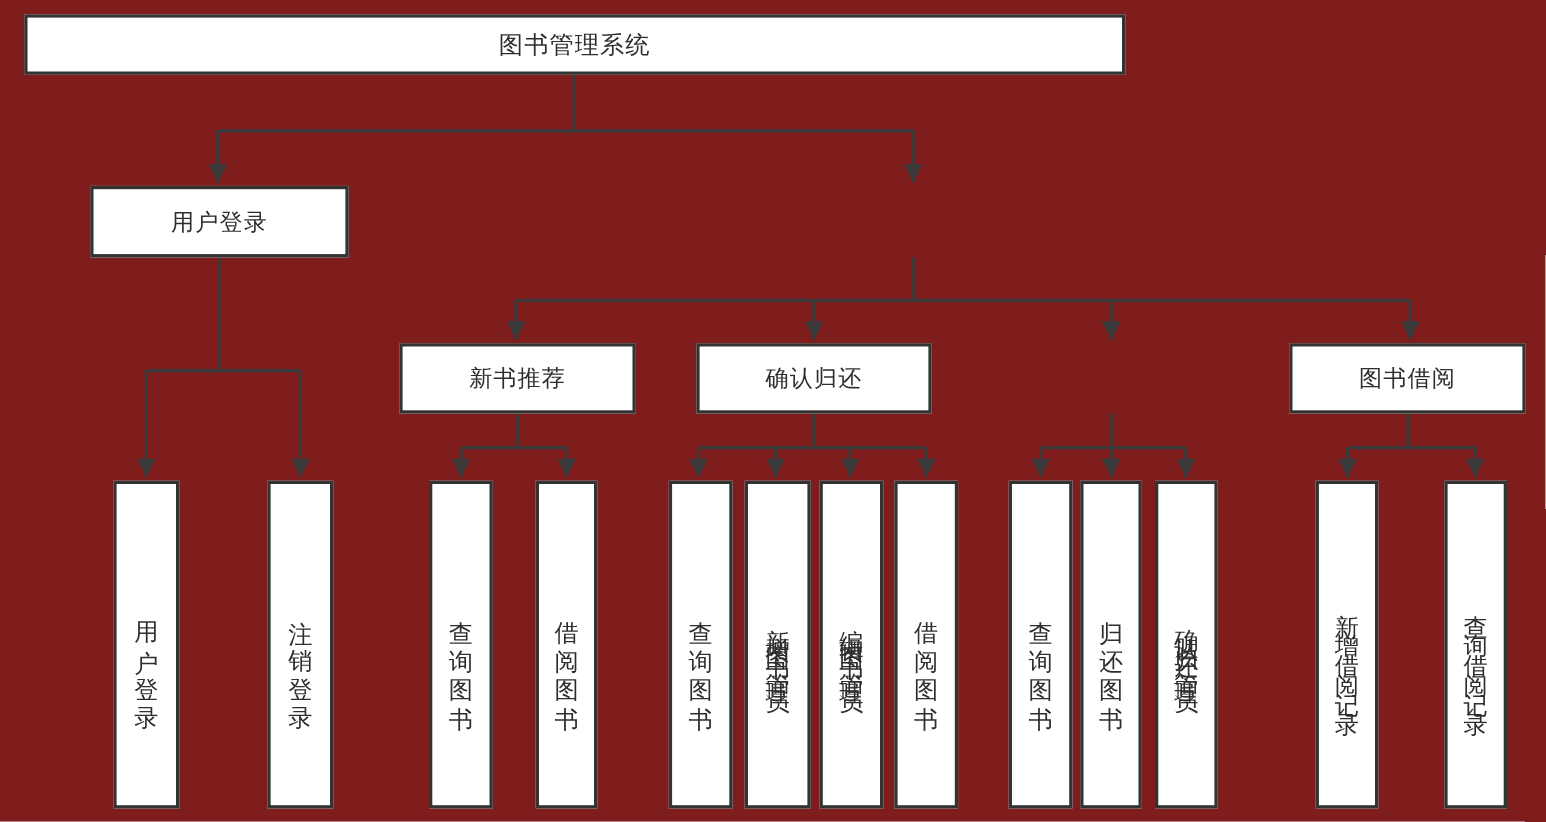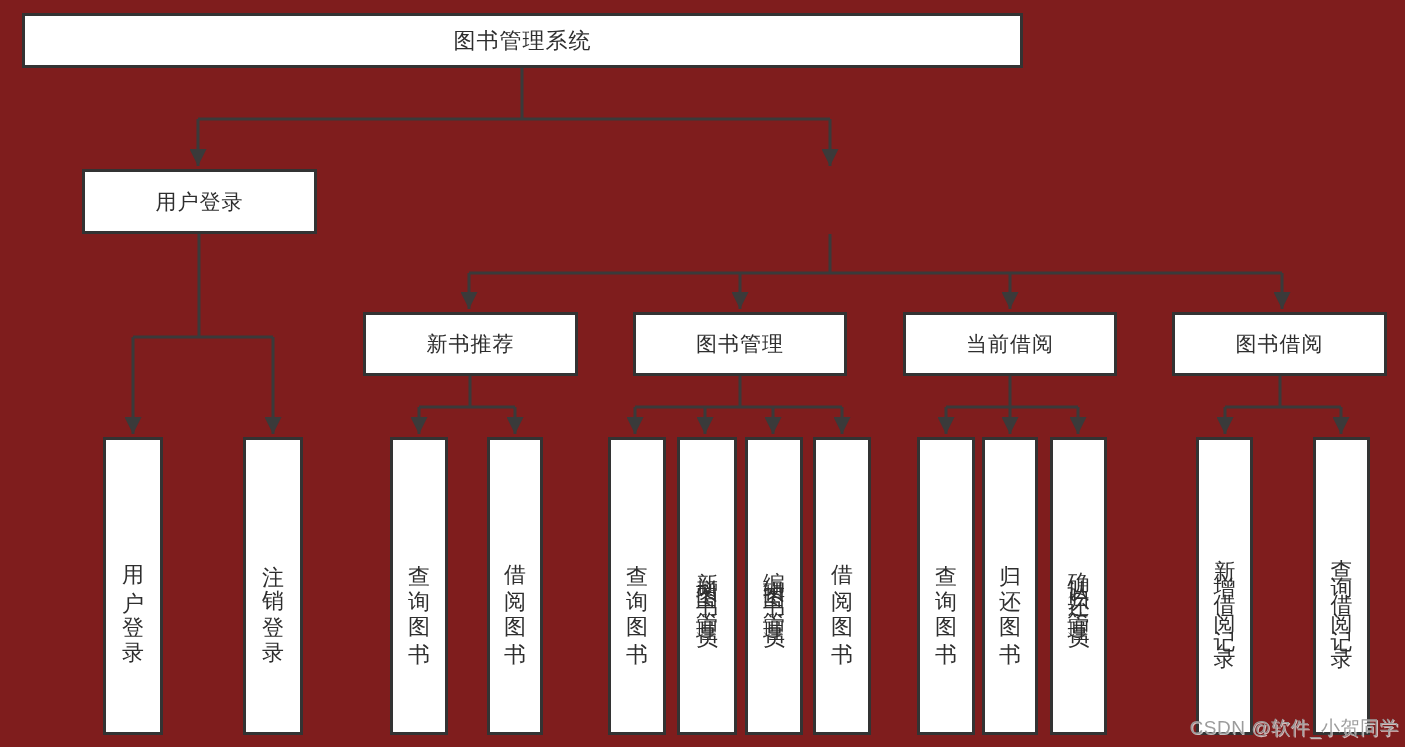--- a/index.html
+++ b/index.html
@@ -88,24 +88,21 @@
   </div>
 
   <div class="box h" style="left:82px;top:169px;width:235px;height:65px">
     <span>用户登录</span>
   </div>
 
   <div class="box h" style="left:363px;top:312px;width:215px;height:64px">
     <span>新书推荐</span>
   </div>
   <div class="box h" style="left:633px;top:312px;width:214px;height:64px">
-    <span>图书管理</span>
-  </div>
-  <div class="box h" style="left:903px;top:312px;width:214px;height:64px">
-    <span>当前借阅</span>
+    <span>确认归还</span>
   </div>
   <div class="box h" style="left:1172px;top:312px;width:215px;height:64px">
     <span>图书借阅</span>
   </div>
 
   <div class="box v sp4" style="left:103px;top:437px;width:60px;height:298px">
     <span>用户登录</span>
   </div>
   <div class="box v sp4" style="left:243px;top:437px;width:60px;height:298px">
     <span>注销登录</span>
@@ -141,15 +138,14 @@
     <span>确认归还（管理员）</span>
   </div>
 
   <div class="box v sp6" style="left:1196px;top:437px;width:57px;height:298px">
     <span>新增借阅记录</span>
   </div>
   <div class="box v sp6" style="left:1313px;top:437px;width:57px;height:298px">
     <span>查询借阅记录</span>
   </div>
 
-  <div class="watermark">CSDN @软件_小贺同学</div>
 
 </div>
 
 </body></html>

